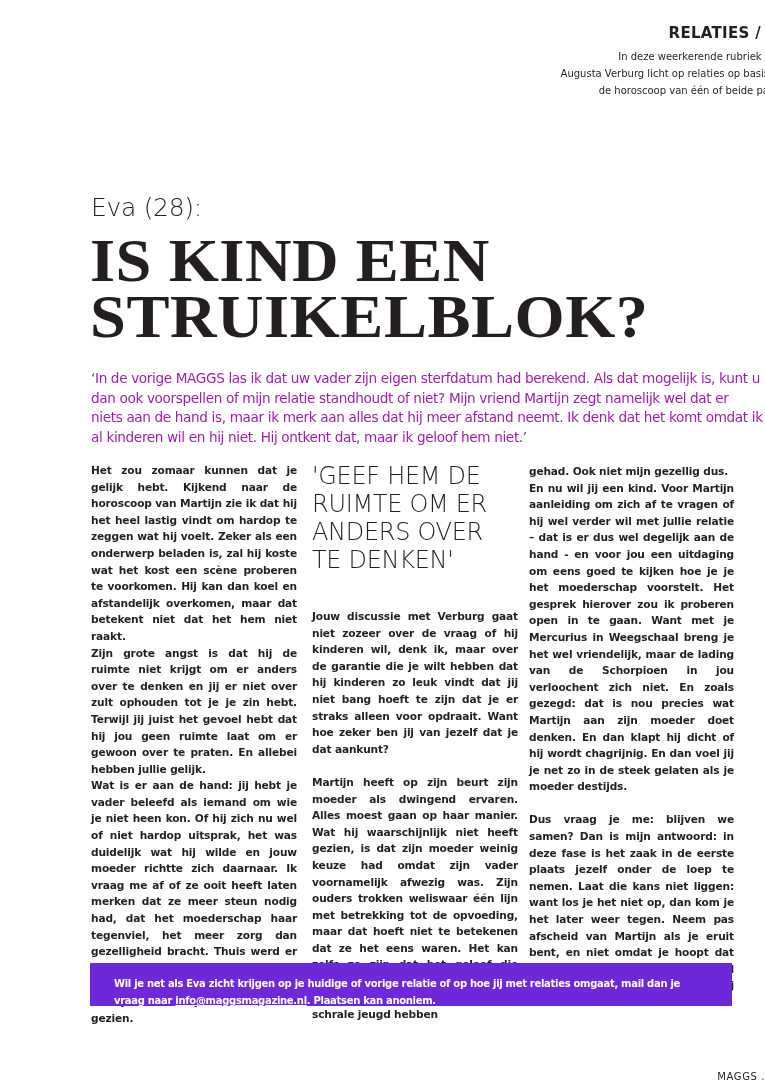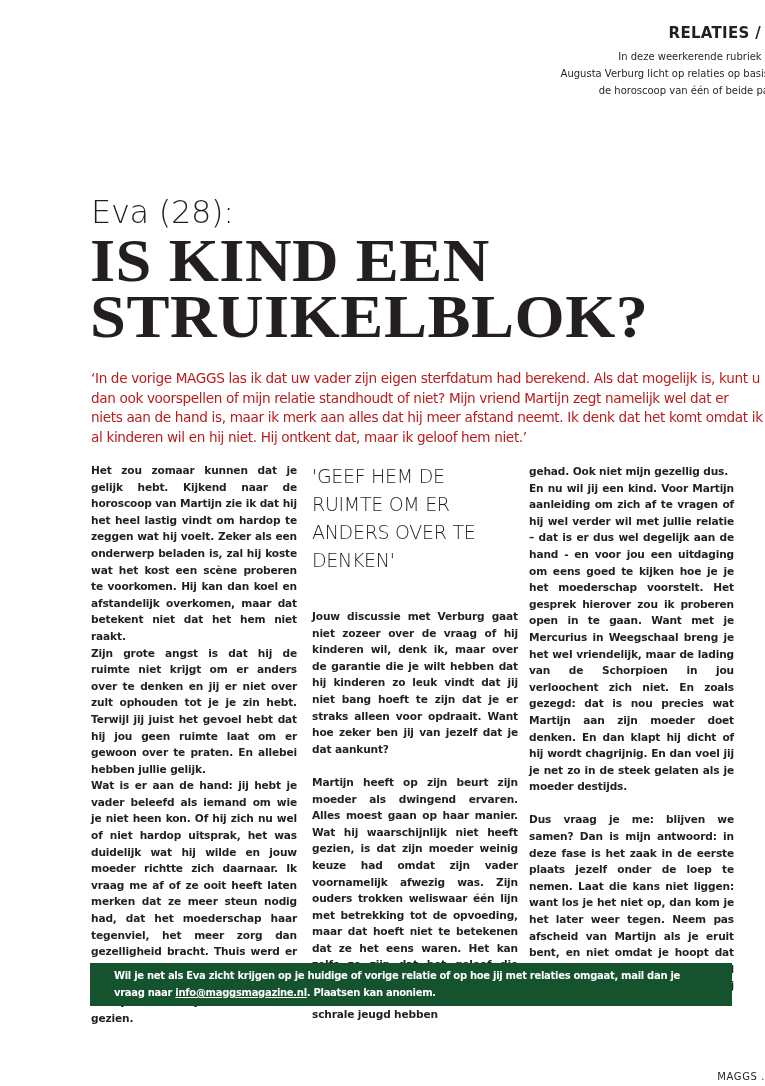--- a/index.html
+++ b/index.html
@@ -7,36 +7,36 @@
   body { position: relative; font-family: "Liberation Sans", "DejaVu Sans", sans-serif; color: #231f20; }
 
   .rubric { position: absolute; right: 0; top: 24px; width: 260px; text-align: right; white-space: nowrap; overflow: hidden; }
   .rubric-title { font-family: "DejaVu Sans", sans-serif; font-weight: bold; font-size: 15px; letter-spacing: 0.3px; color: #231f20; margin-right: -12px; }
   .rubric-desc { font-family: "DejaVu Sans", sans-serif; font-size: 10px; line-height: 17px; margin-top: 6px; color: #231f20; }
   .rubric-desc span { display: block; }
   .rubric-desc .l1 { margin-right: -8px; }
   .rubric-desc .l2 { margin-right: -4px; }
   .rubric-desc .l3 { margin-right: -8px; }
 
-  .kicker { position: absolute; left: 91px; top: 193px; font-family: "DejaVu Sans", sans-serif; font-weight: 300; font-size: 32px; color: #231f20; letter-spacing: -0.3px; text-align: center; }
+  .kicker { position: absolute; left: 91px; top: 193px; font-family: "DejaVu Sans", sans-serif; font-weight: 300; font-size: 25px; color: #231f20; letter-spacing: -0.3px; text-align: center; }
   .headline { position: absolute; left: 90px; top: 232px; font-family: "Liberation Serif", "DejaVu Serif", serif; font-weight: bold; font-size: 62px; line-height: 56px; color: #231f20; letter-spacing: 0.5px; transform: scaleX(1.04); transform-origin: left top; }
   .headline span { display: block; }
 
-  .intro { position: absolute; left: 91px; top: 369px; width: 672px; font-family: "DejaVu Sans", sans-serif; font-size: 13.6px; line-height: 19.5px; color: #b91c1c; letter-spacing: -0.35px; }
+  .intro { position: absolute; left: 91px; top: 369px; width: 672px; font-family: "DejaVu Sans", sans-serif; font-size: 13.6px; line-height: 19.5px; color: #a21caf; letter-spacing: -0.35px; }
 
   .col { position: absolute; top: 462px; font-family: "DejaVu Sans", sans-serif; font-size: 10.6px; line-height: 16.6px; color: #231f20; text-align: justify; letter-spacing: -0.15px; }
   .col p { margin: 0; font-weight: bold; }
   .col-1 { left: 91px; width: 206px; }
   .col-2 { left: 312px; width: 206px; }
   .col-3 { left: 529px; width: 205px; top: 463px; }
   .gap { margin-top: 16.6px !important; }
 
-  .pullquote { font-family: "DejaVu Sans", sans-serif; font-weight: 300; font-size: 19px; line-height: 28px; color: #231f20; text-align: left; margin-bottom: 34px; letter-spacing: -0.3px; }
+  .pullquote { font-family: "DejaVu Sans", sans-serif; font-weight: 300; font-size: 24px; line-height: 28px; color: #231f20; text-align: left; margin-bottom: 34px; letter-spacing: -0.3px; }
 
-  .cta-box { position: absolute; left: 90px; top: 963px; width: 642px; height: 43px; background: #14532d; color: #ffffff; padding: 4px 24px; font-family: "DejaVu Sans", sans-serif; font-weight: bold; font-size: 10px; line-height: 17px; letter-spacing: -0.3px; }
+  .cta-box { position: absolute; left: 90px; top: 963px; width: 642px; height: 43px; background: #6d28d9; color: #ffffff; padding: 12px 24px; font-family: "DejaVu Sans", sans-serif; font-weight: bold; font-size: 10px; line-height: 17px; letter-spacing: -0.3px; }
   .cta-box a { color: #ffffff; text-decoration: underline; }
 
   .folio { position: absolute; right: 0; top: 1071px; font-family: "DejaVu Sans", sans-serif; font-size: 10px; letter-spacing: 0.6px; color: #231f20; white-space: nowrap; margin-left: 48px; }
 </style>
 </head>
 <body>
 
 <div class="rubric">
   <div class="rubric-title">RELATIES / E</div>
   <div class="rubric-desc">

